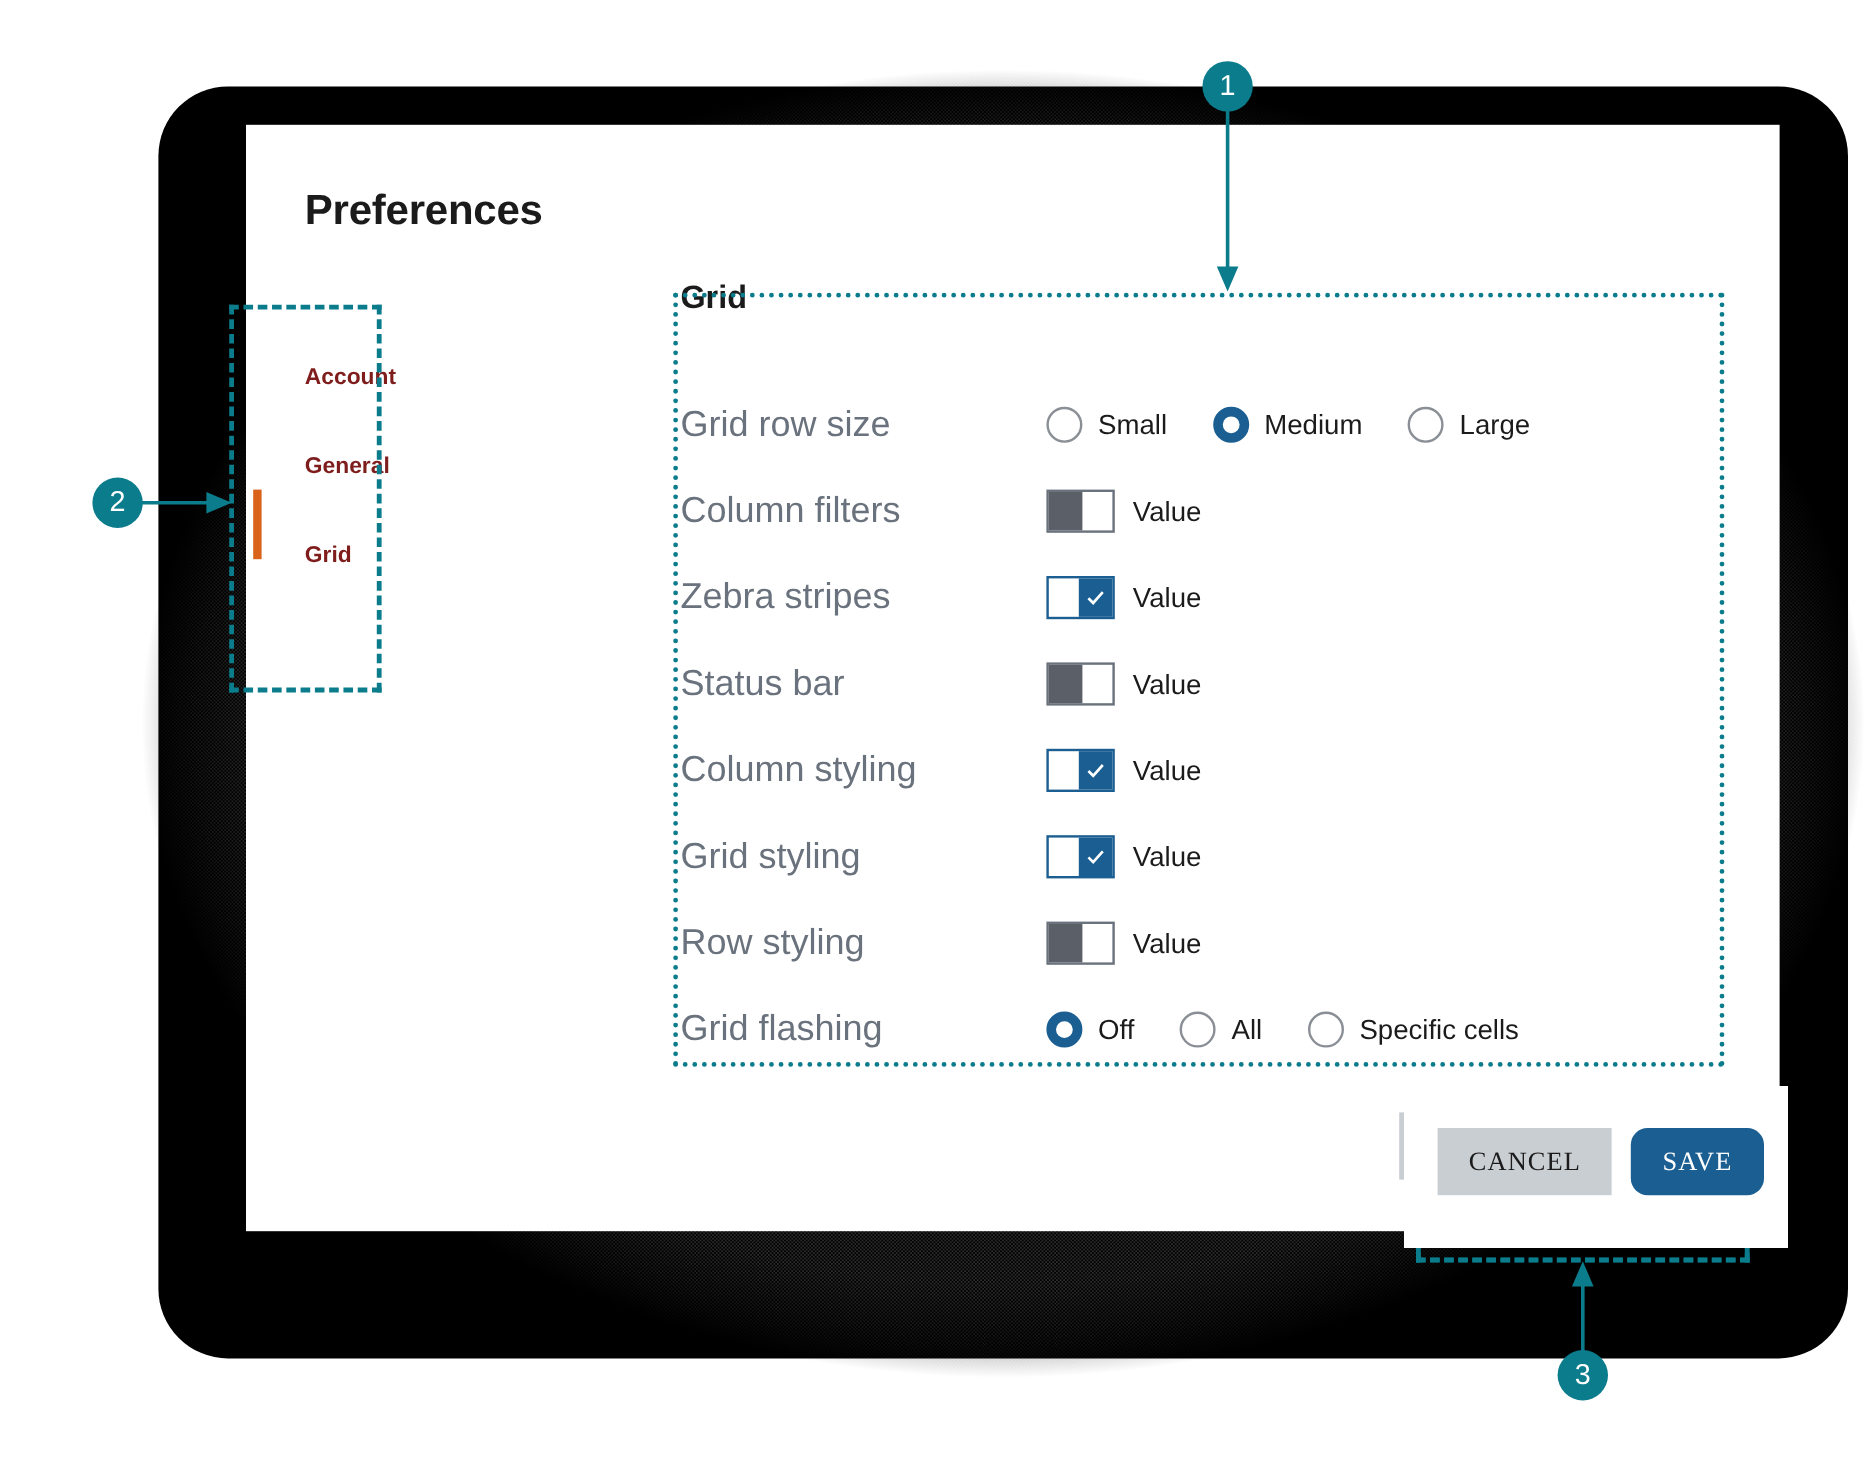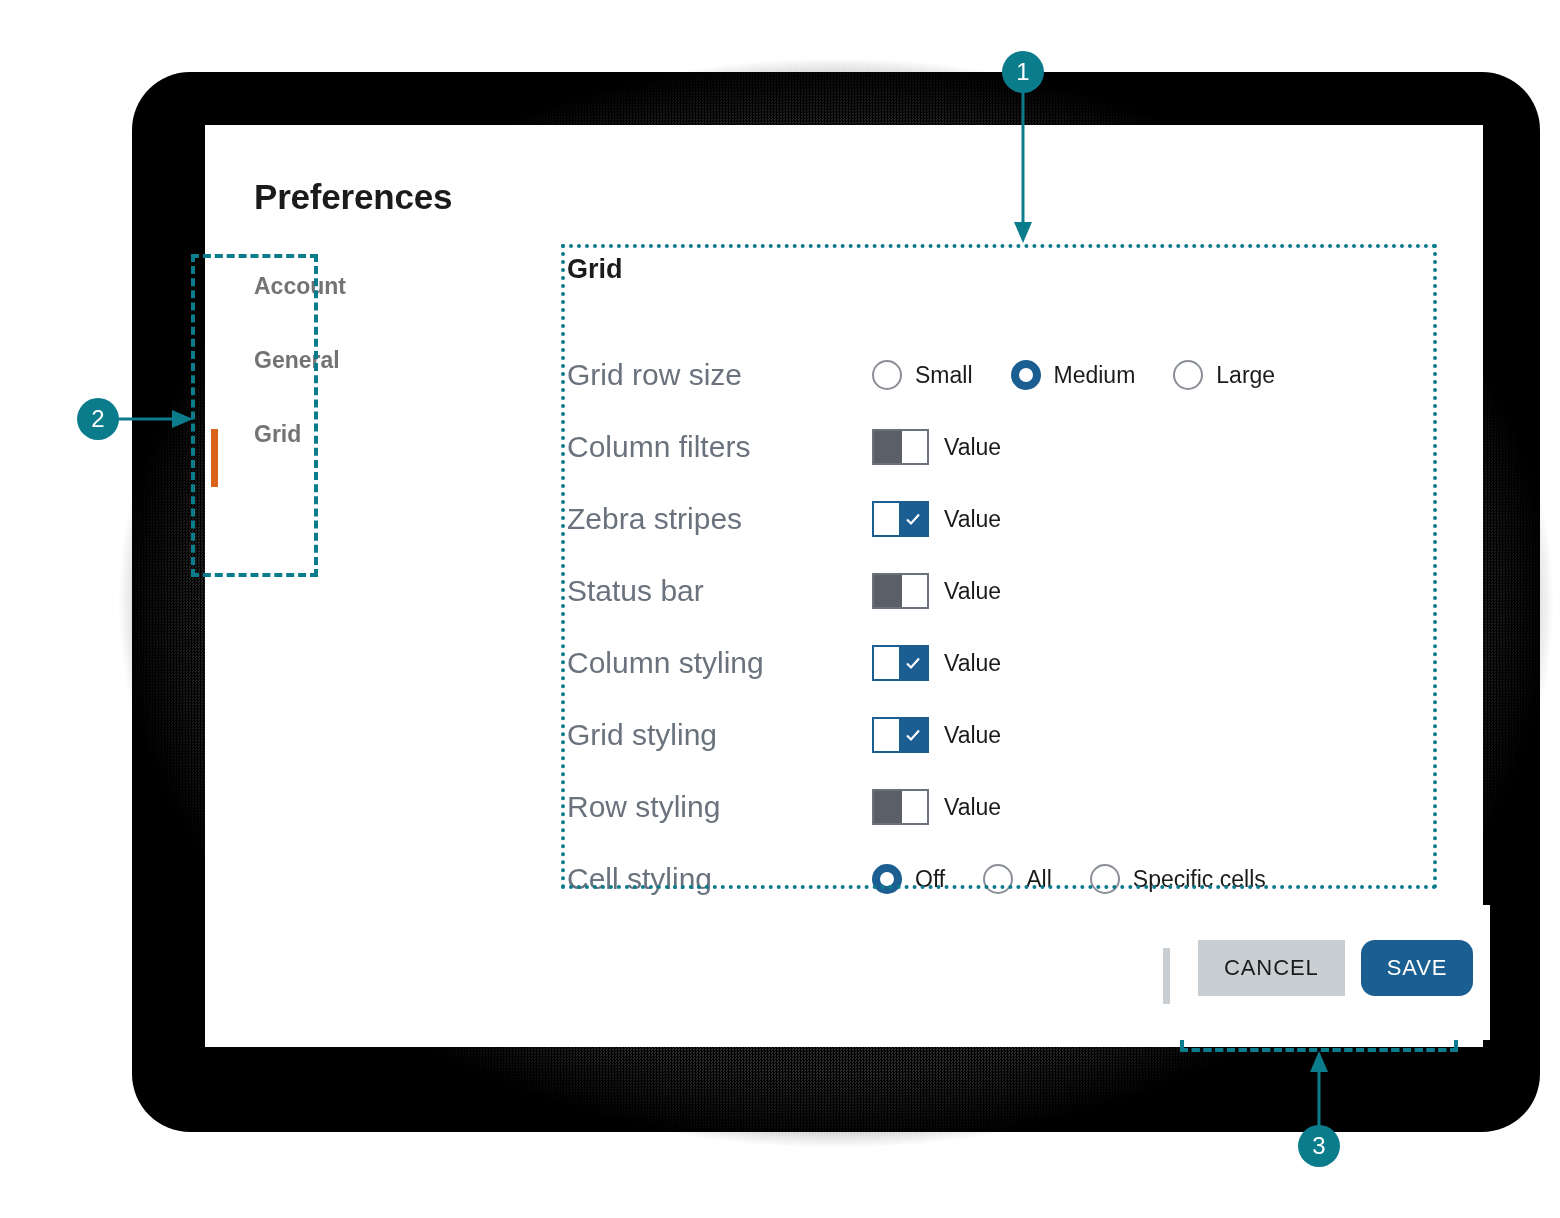--- a/index.html
+++ b/index.html
@@ -53,21 +53,21 @@
       radial-gradient(ellipse 718px 545px at 50% 50%, rgba(0,0,0,1) 86%, rgba(0,0,0,0.55) 93%, rgba(0,0,0,0) 100%);
     mask-image:
       radial-gradient(ellipse 718px 545px at 50% 50%, rgba(0,0,0,1) 86%, rgba(0,0,0,0.55) 93%, rgba(0,0,0,0) 100%);
     opacity: 0.75;
   }
 
   
   .dialog {
     position: absolute;
     left: 205px;
-    top: 125px;
+    top: 104px;
     width: 1278px;
     height: 922px;
     background: #ffffff;
   }
 
   .dialog-title {
     position: absolute;
     left: 49px;
     top: 52px;
     font-size: 35px;
@@ -80,24 +80,24 @@
   .sidebar {
     position: absolute;
     left: 49px;
     top: 148px;
     width: 300px;
   }
   .nav-item {
     position: relative;
     height: 74px;
     display: flex;
-    align-items: flex-start;
-    font-size: 23px;
+    align-items: flex-end;
+    font-size: 19px;
     font-weight: bold;
-    color: #737373;
+    color: #7f1d1d;
     padding-left: 0px;
     cursor: pointer;
   }
   .nav-item .bar {
     position: absolute;
     left: -43px;
     top: 50%;
     transform: translateY(-50%);
     width: 7px;
     height: 58px;
@@ -217,21 +217,21 @@
     left: 0;
     top: 823px;
     width: 1278px;
     display: flex;
     justify-content: flex-end;
     padding-right: 45px;
     box-sizing: border-box;
   }
   .btn {
     border: none;
-    font-family: Liberation Sans, sans-serif;
+    font-family: Liberation Serif, serif;
     font-size: 22px;
     letter-spacing: 0.9px;
     height: 56px;
     padding: 0 26px;
     cursor: pointer;
   }
   .btn-cancel {
     background: #c9ced3;
     color: #1b1b1b;
     margin-right: 16px;
@@ -399,21 +399,21 @@
             <span class="toggle">
               <span class="knob">
                 
               </span>
             </span>
             <span class="toggle-text">Value</span>
           </div>
         </div>
 
         <div class="row">
-          <div class="row-label">Cell styling</div>
+          <div class="row-label">Grid flashing</div>
           <div class="row-control radio-group">
             <div class="radio-opt">
               <span class="radio on"></span>
               <span class="radio-label">Off</span>
             </div>
             <div class="radio-opt">
               <span class="radio"></span>
               <span class="radio-label">All</span>
             </div>
             <div class="radio-opt">

